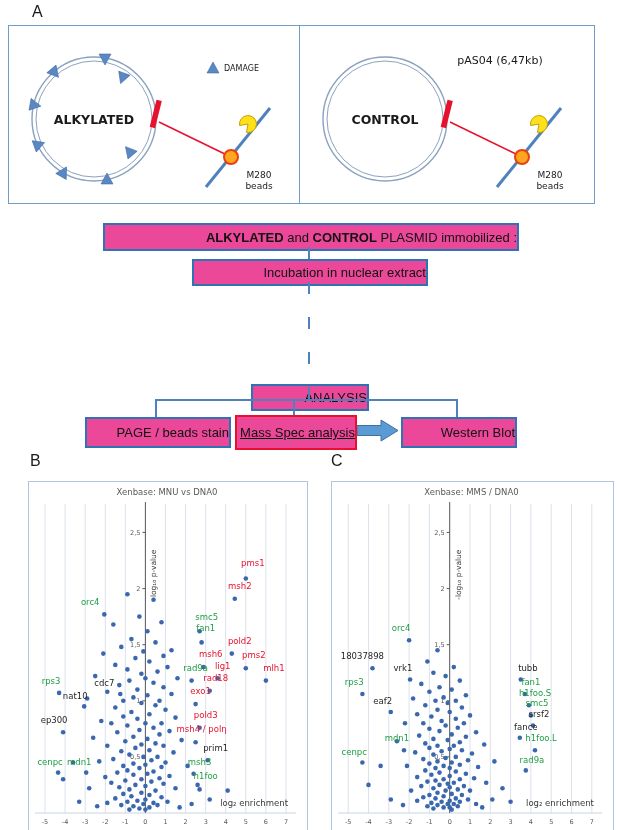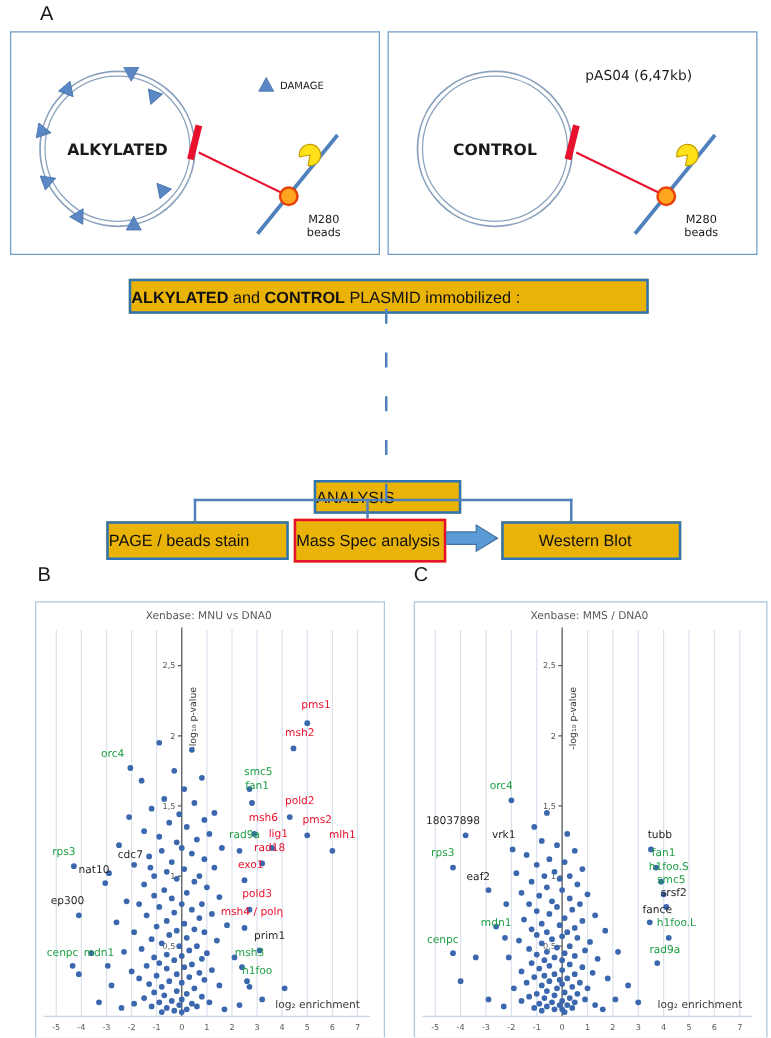--- a/index.html
+++ b/index.html
@@ -1,20 +1,20 @@
 <!DOCTYPE html>
 <html><head>
 <meta charset="utf-8">
 <style>
   html,body{margin:0;padding:0;background:#fff;}
   body{font-family:"Liberation Sans",sans-serif;color:#222;}
   .fig{position:relative;width:617px;height:830px;background:#fff;overflow:hidden;}
   .plabel{position:absolute;font-size:16px;color:#1a1a1a;}
   .abox{position:absolute;width:294px;height:177px;border:1.5px solid #6f9dc8;background:#fff;}
-  .fbox{position:absolute;border:2px solid #2e74b5;background:#eab308;display:flex;align-items:center;justify-content:flex-start;font-size:13px;color:#111;white-space:nowrap;}
+  .fbox{position:absolute;border:2px solid #2e74b5;background:#ec4899;display:flex;align-items:center;justify-content:flex-end;font-size:13px;color:#111;white-space:nowrap;}
   .fbox.red{border-color:#e8112d;}
   .vline{position:absolute;width:2px;background:#4f81bd;}
   .hline{position:absolute;height:2px;background:#4f81bd;}
   .chartbox{position:absolute;border:1px solid #aec6de;background:#fff;}
   svg{display:block;}
   svg text{font-family:"DejaVu Sans","Liberation Sans",sans-serif;}
   .ring{fill:none;stroke:#8aa2bd;stroke-width:1.4;}
   .ring2{fill:none;stroke:#8aa2bd;stroke-width:1;}
   .tri{fill:#5b87c5;stroke:#3f6ea5;stroke-width:0.6;}
 </style>
@@ -61,62 +61,65 @@
       <rect x="144" y="74" width="5.5" height="28" fill="#e8112d" transform="rotate(14 147 88)"></rect>
       <line x1="150" y1="96" x2="222" y2="131" stroke="#e8112d" stroke-width="1.6"></line>
       <line x1="197" y1="161" x2="261" y2="82" stroke="#4f81bd" stroke-width="3"></line>
       <circle cx="222" cy="131" r="7" fill="#ffa51f" stroke="#e8420b" stroke-width="2"></circle>
       <path d="M239,98 L230.6,99.5 A8.5 8.5 0 1 1 237.5,106.4 Z" fill="#ffe11a" stroke="#c79f00" stroke-width="1"></path>
       <text x="250" y="152" font-size="9" text-anchor="middle" fill="#1a1a1a">M280</text>
       <text x="250" y="163" font-size="9" text-anchor="middle" fill="#1a1a1a">beads</text>
     </svg>
   </div>
 
-  <div class="abox" style="left:310px;top:25px;text-decoration:underline;">
+  <div class="abox" style="left:299px;top:25px;text-decoration:underline;">
     <svg width="294" height="177" viewBox="0 0 294 177">
       <text x="200" y="38" font-size="11" text-anchor="middle" fill="#1a1a1a">pAS04 (6,47kb)</text>
       <circle class="ring" cx="85" cy="93" r="62"></circle>
       <circle class="ring2" cx="85" cy="93" r="58"></circle>
       <text x="85" y="98" font-size="12.5" font-weight="bold" text-anchor="middle" fill="#1a1a1a">CONTROL</text>
       <rect x="144" y="74" width="5.5" height="28" fill="#e8112d" transform="rotate(14 147 88)"></rect>
       <line x1="150" y1="96" x2="222" y2="131" stroke="#e8112d" stroke-width="1.6"></line>
       <line x1="197" y1="161" x2="261" y2="82" stroke="#4f81bd" stroke-width="3"></line>
       <circle cx="222" cy="131" r="7" fill="#ffa51f" stroke="#e8420b" stroke-width="2"></circle>
       <path d="M239,98 L230.6,99.5 A8.5 8.5 0 1 1 237.5,106.4 Z" fill="#ffe11a" stroke="#c79f00" stroke-width="1"></path>
       <text x="250" y="152" font-size="9" text-anchor="middle" fill="#1a1a1a">M280</text>
       <text x="250" y="163" font-size="9" text-anchor="middle" fill="#1a1a1a">beads</text>
     </svg>
   </div>
 
   <div class="fbox" style="left:103px;top:223px;width:412px;height:24px;">
     <span><b>ALKYLATED</b><span> and </span><b>CONTROL</b><span> PLASMID immobilized :</span></span>
   </div>
   <div class="vline" style="left:308px;top:247px;height:12px;"></div>
+  <div class="fbox" style="left:192px;top:259px;width:232px;height:23px;">
+      <span>Incubation in nuclear extract</span>
+    </div>
   <div class="vline" style="left:308px;top:282px;height:12px;"></div>
   <div class="vline" style="left:308px;top:317px;height:12px;"></div>
   <div class="vline" style="left:308px;top:352px;height:12px;"></div>
   <div class="fbox" style="left:251px;top:364px;width:114px;height:23px;margin-top:20px;">
       <span>ANALYSIS</span>
     </div>
   <div class="vline" style="left:308px;top:387px;height:13px;"></div>
   <div class="hline" style="left:155px;top:399px;width:303px;"></div>
   <div class="vline" style="left:155px;top:399px;height:18px;"></div>
   <div class="vline" style="left:293px;top:399px;height:16px;"></div>
   <div class="vline" style="left:456px;top:399px;height:18px;"></div>
 
   <div class="fbox" style="left:85px;top:417px;width:142px;height:27px;">
       <span>PAGE / beads stain</span>
     </div>
-  <div class="fbox red" style="left:235px;top:415px;width:118px;height:31px;">
+  <div class="fbox red" style="left:235px;top:415px;width:118px;height:31px;text-decoration:underline;">
       <span>Mass Spec analysis</span>
     </div>
   <svg style="position:absolute;left:357px;top:419px;" width="42" height="23">
     <polygon points="0,6.5 24,6.5 24,1 41,11.5 24,22 24,16.5 0,16.5" fill="#5b9bd5" stroke="#41719c" stroke-width="1"></polygon>
   </svg>
-  <div class="fbox" style="left:401px;top:417px;width:112px;height:27px;padding-left:28px;">
+  <div class="fbox" style="left:401px;top:417px;width:112px;height:27px;">
       <span>Western Blot</span>
     </div>
 
   <div class="plabel" style="left:30px;top:452px;">B</div>
   <div class="chartbox" style="left:28px;top:481px;width:278px;height:348px;">
     <svg width="276" height="346">
         <line x1="16.0" y1="22" x2="16.0" y2="331" stroke="#dbe2ec" stroke-width="1"></line>
         <text x="16.0" y="342" font-size="6.5" fill="#595959" text-anchor="middle">-5</text>
         <line x1="36.1" y1="22" x2="36.1" y2="331" stroke="#dbe2ec" stroke-width="1"></line>
         <text x="36.1" y="342" font-size="6.5" fill="#595959" text-anchor="middle">-4</text>

